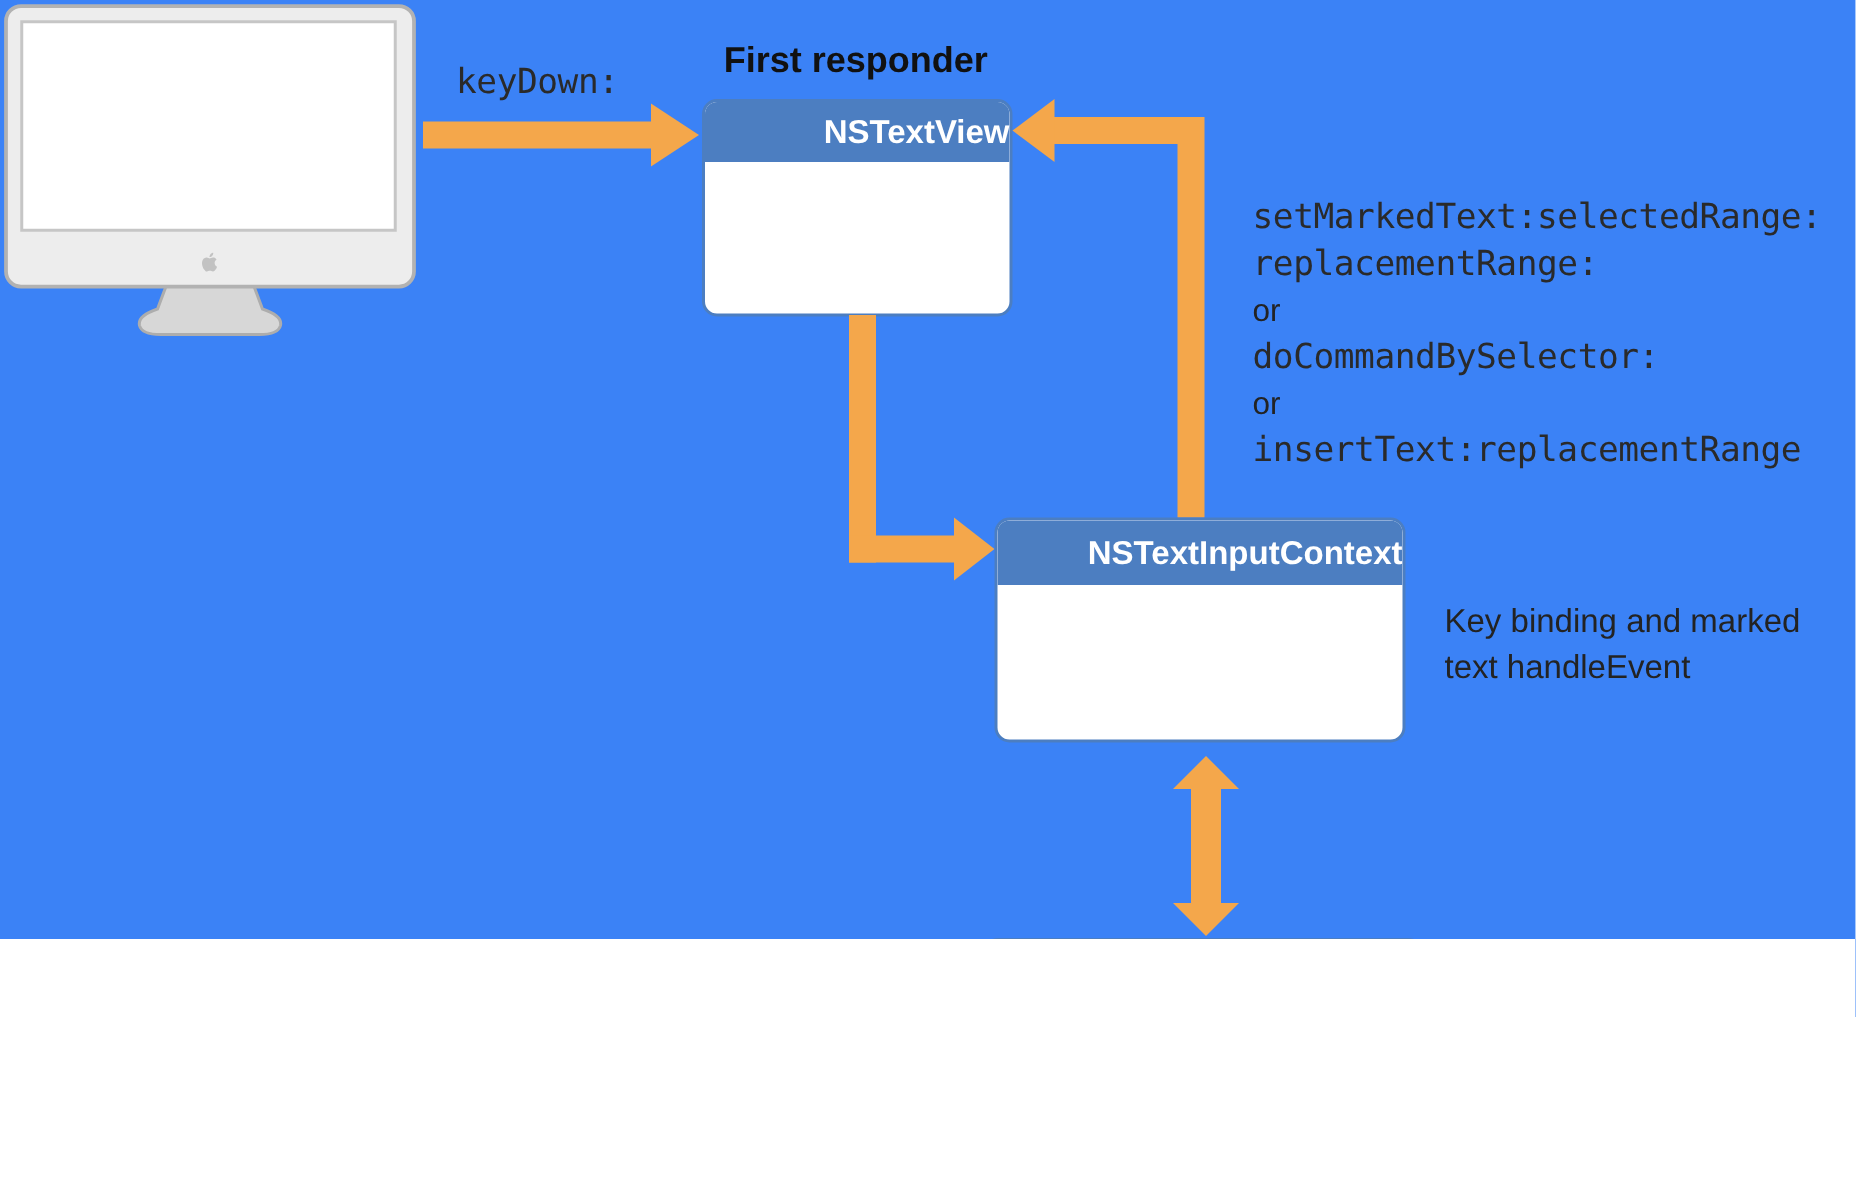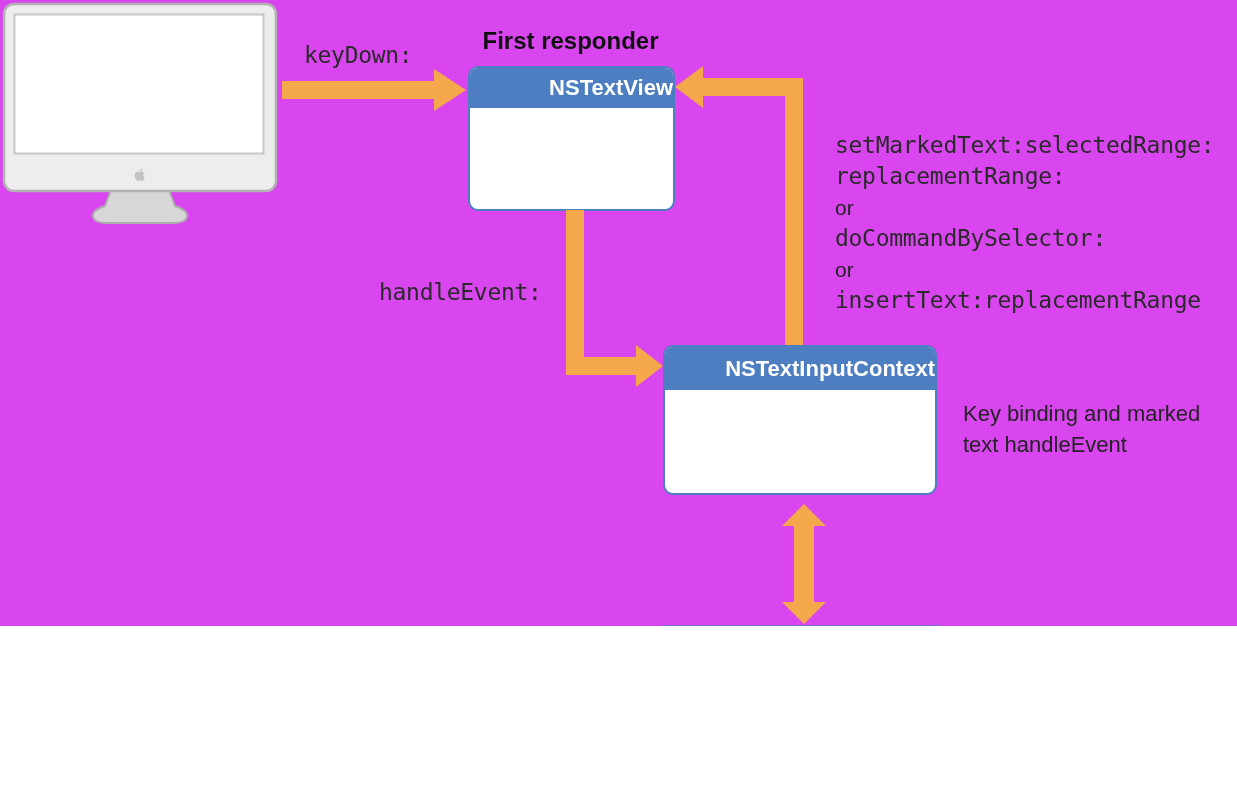--- a/index.html
+++ b/index.html
@@ -5,21 +5,21 @@
   :root{
     --accent:#F4A74B;
     --blue:#4C7EC1;
     --text:#232323;
   }
   *{margin:0;padding:0;box-sizing:border-box;}
   html,body{background:#fff;}
   .canvas{
     position:relative;
     width:1237px;height:626px;
-    background:#d946ef;
+    background:#3b82f6;
     font-family:"Liberation Sans",sans-serif;
     overflow:hidden;
   }
   .abs{position:absolute;}
   .mono{
     font-family:"DejaVu Sans Mono",monospace;
     font-size:23px;
     color:#2a2a2a;
     letter-spacing:-0.3px;
     white-space:nowrap;
@@ -97,21 +97,20 @@
     <div class="node-header" style="height:40px;line-height:40px;font-size:22px;">NSTextView</div>
     <div></div>
   </div>
 
   <div>
     <div class="abs shaft" style="left:566px;top:210px;width:18px;height:165px;"></div>
     <div class="abs shaft" style="left:566px;top:357px;width:71px;height:18px;"></div>
     <div class="abs tri tri-right" style="left:636px;top:345px;border-left-width:27px;"></div>
   </div>
 
-  <div class="abs mono" style="left:379px;top:279px;">handleEvent:</div>
 
   <div>
     <div class="abs shaft" style="left:785px;top:96px;width:18px;height:249px;"></div>
     <div class="abs shaft" style="left:701px;top:78px;width:102px;height:18px;"></div>
     <div class="abs tri tri-left" style="left:675px;top:66px;"></div>
   </div>
 
   <div class="abs" style="left:835px;top:130px;">
     <div class="method-line mono">setMarkedText:selectedRange:</div>
     <div class="method-line mono">replacementRange:</div>

